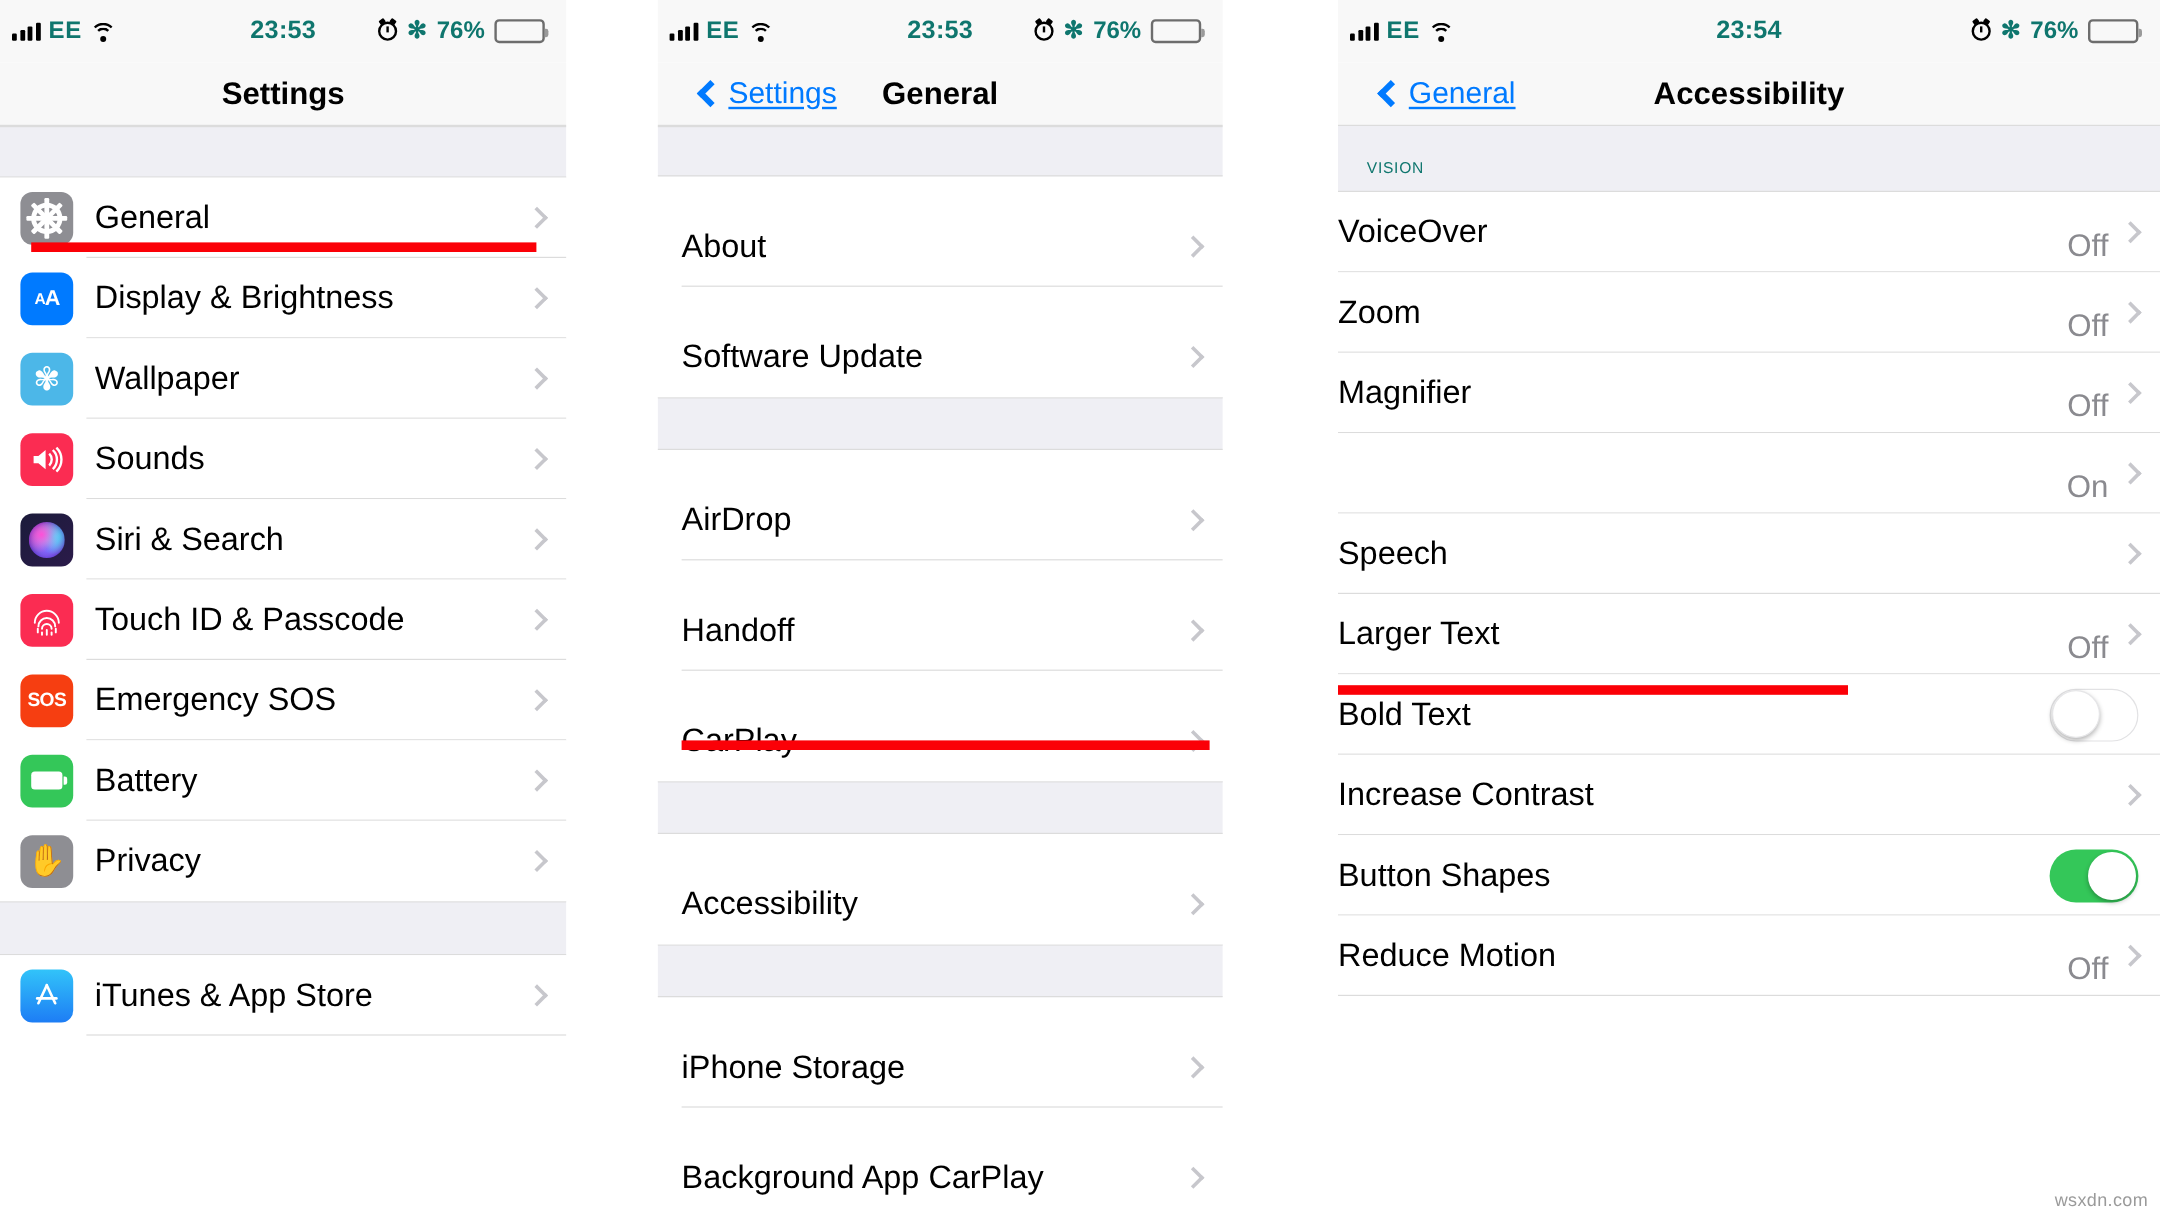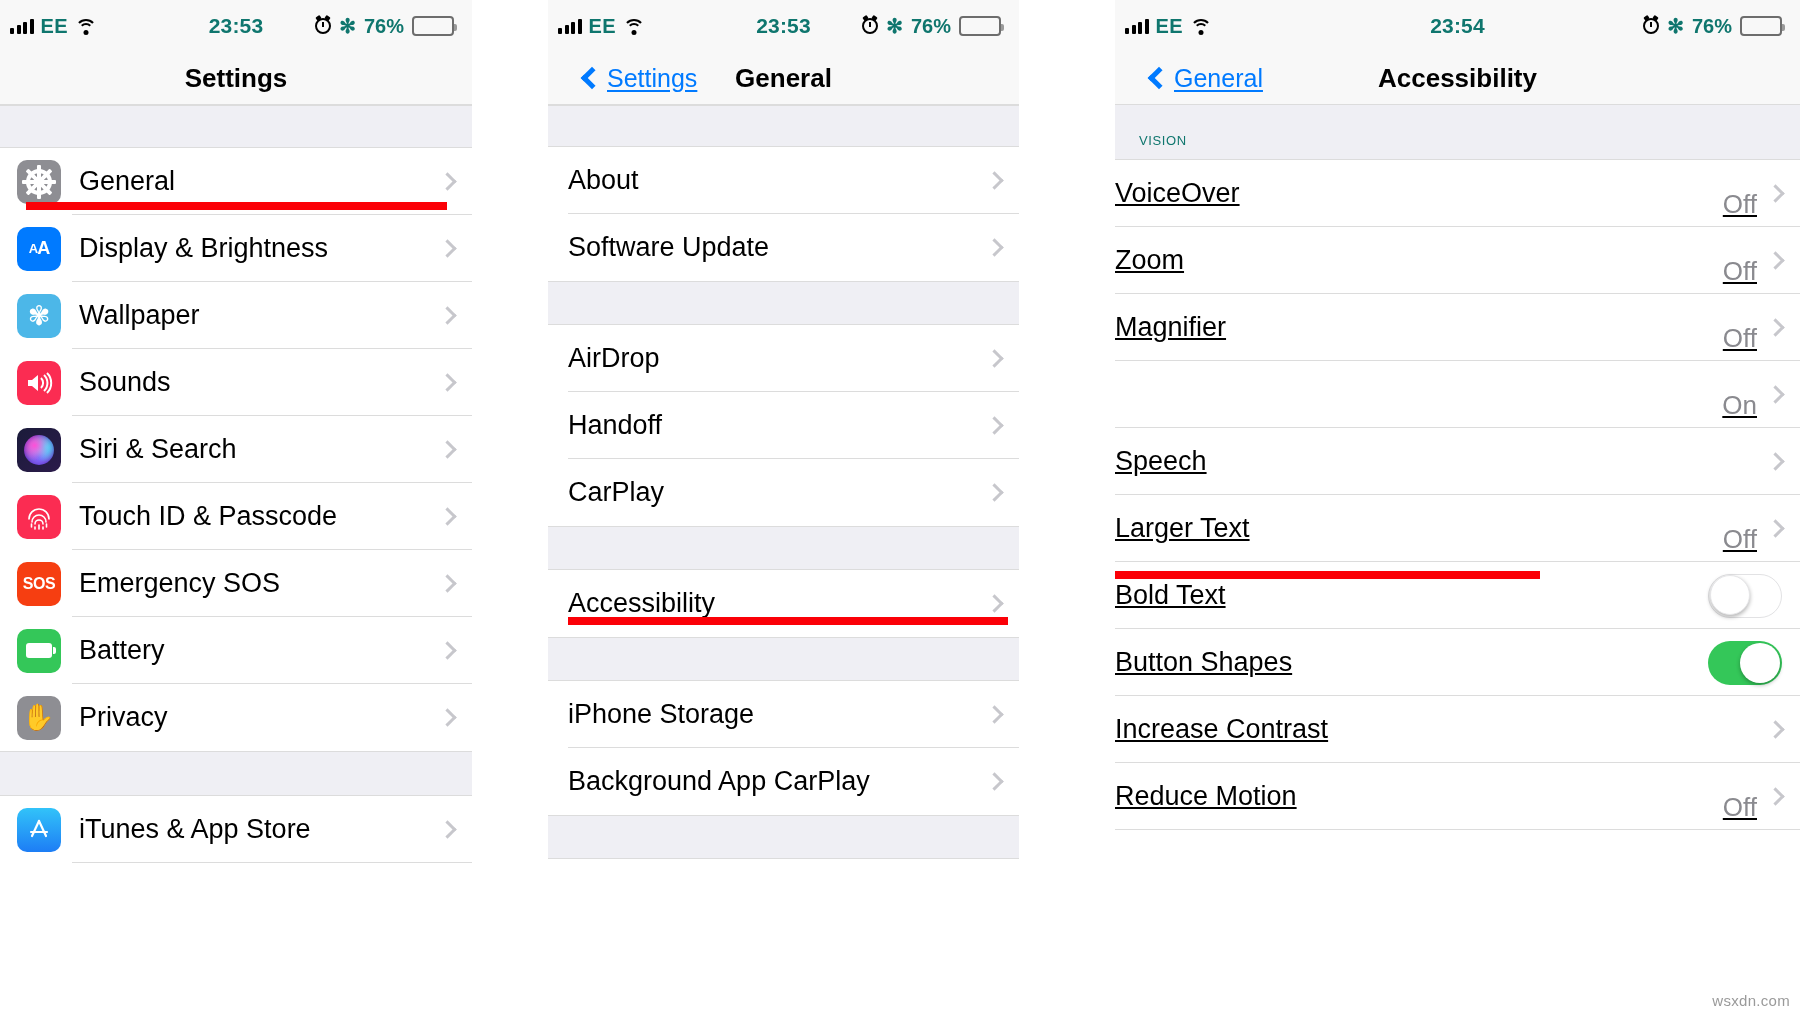--- a/index.html
+++ b/index.html
@@ -79,26 +79,26 @@
   .chev { width: 13px; height: 13px; border-top: 3px solid #c7c7cc; border-right: 3px solid #c7c7cc; transform: rotate(45deg); flex: 0 0 auto; }
   .has-value .chev { margin-left: 0; }
   .row:not(.has-value) .chev { margin-left: auto; }
 
   
   #panel-settings .row { padding-left: 17px; }
   #panel-settings .row .sep { left: 72px; right: 0; }
   #panel-settings .row-label { margin-left: 18px; }
 
   
-  #panel-general .row { padding-left: 20px; }
+  #panel-general .row { padding-left: 20px; margin-top: 25px; }
   #panel-general .row .sep { left: 20px; right: 0; }
   #panel-general .gap, #panel-general .row { margin-left: 0; }
 
   
-  #panel-accessibility .row { padding-left: 0px; text-decoration: underline; }
+  #panel-accessibility .row { padding-left: 0px; }
   #panel-accessibility .row .sep { left: 0px; right: 0; }
 
   
   .app-icon {
     width: 44px; height: 44px; border-radius: 10px; flex: 0 0 auto;
     display: flex; align-items: center; justify-content: center;
     color: #fff; position: relative; overflow: hidden;
   }
   .ic-gear { background: #8e8e93; }
   .ic-gear .gearbody { width: 26px; height: 26px; border-radius: 50%; border: 4px solid #fff; position: relative; }
@@ -461,33 +461,33 @@
 
     <div class="row">
       <span class="row-label">Bold Text</span>
       <span class="toggle off" style="margin-left:auto">
           <span class="knob"></span>
         </span>
       <span class="sep"></span>
     </div>
 
     <div class="row">
+      <span class="row-label">Increase Contrast</span>
+      <span class="chev"></span>
+      <span class="sep"></span>
+    </div>
+
+    <div class="row">
       <span class="row-label">Button Shapes</span>
       <span class="toggle on" style="margin-left:auto">
           <span class="knob"></span>
         </span>
       <span class="sep"></span>
     </div>
 
-    <div class="row">
-      <span class="row-label">Increase Contrast</span>
-      <span class="chev"></span>
-      <span class="sep"></span>
-    </div>
-
     <div class="row has-value">
       <span class="row-label">Reduce Motion</span>
       <span class="row-value">Off</span>
       <span class="chev"></span>
       <span class="sep"></span>
     </div>
 
     <div class="redline" style="left:0px; top:571px; width:425px;"></div>
   </div>
 

